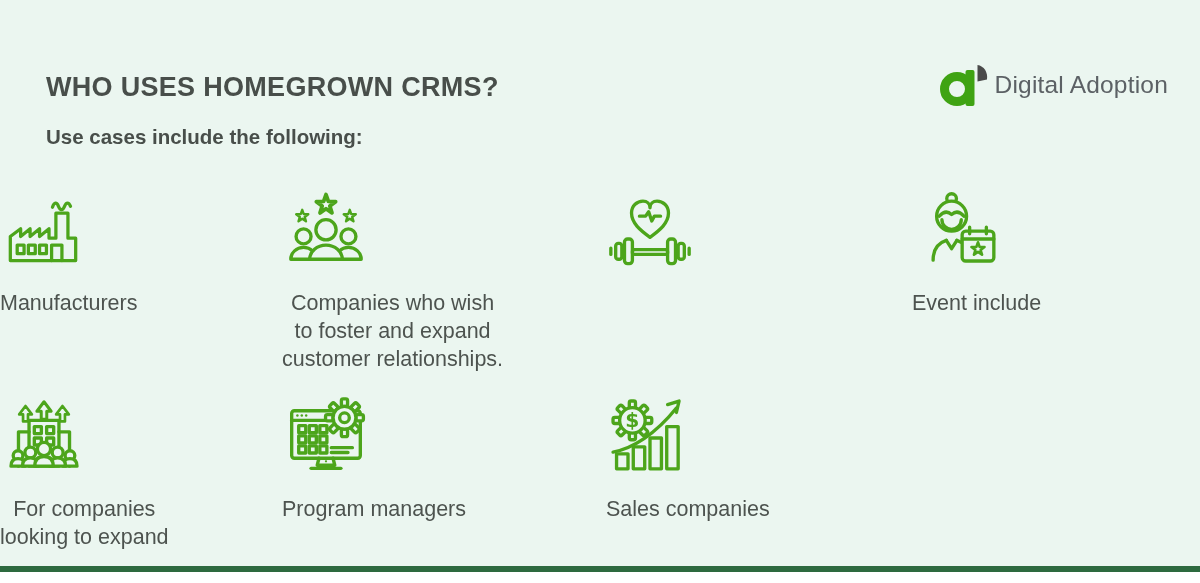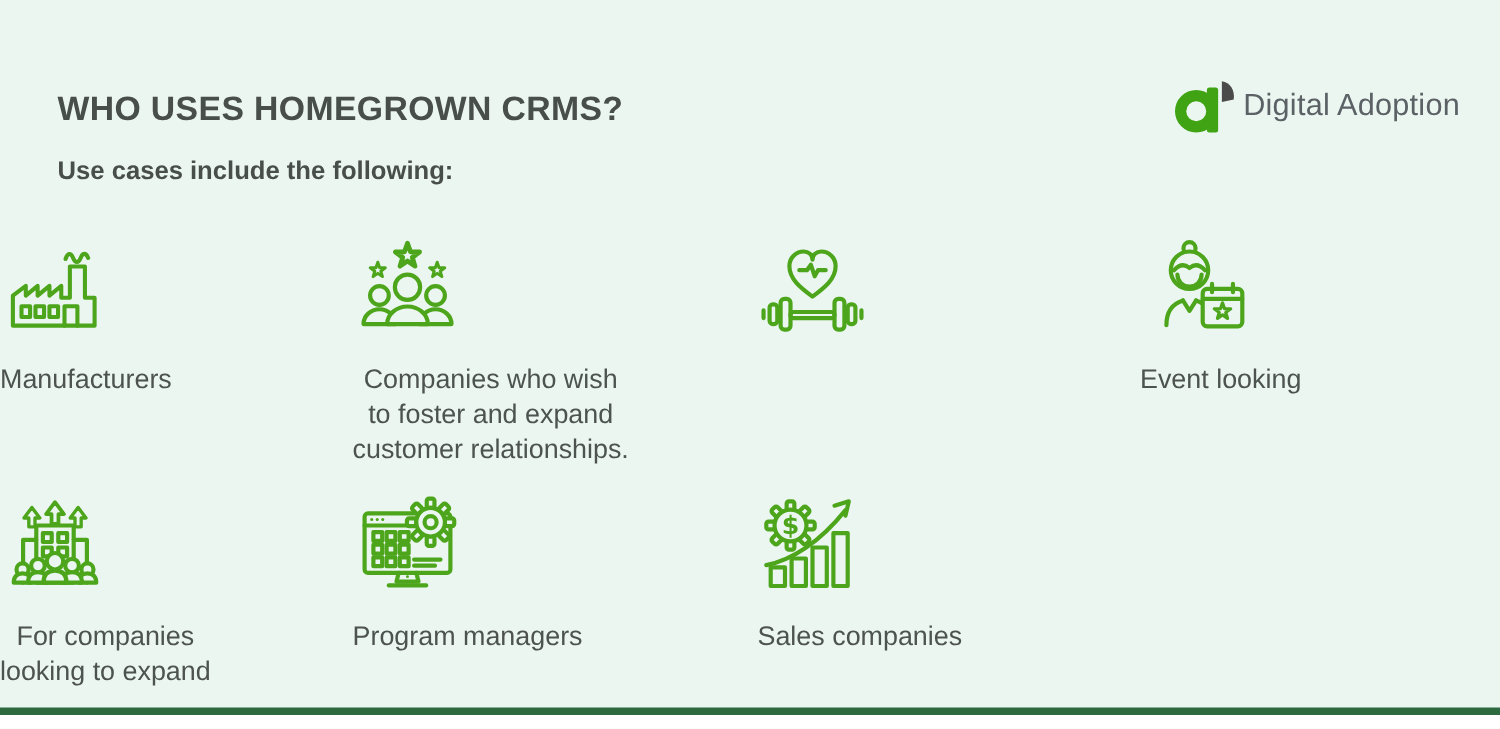--- a/index.html
+++ b/index.html
@@ -132,21 +132,21 @@
           <path d="M31 32 Q38 24 45 30 Q52 24 59 32"></path>
           <path d="M34 36 a11 11 0 0 0 22 0"></path>
           <path d="M24 82 C24 68 31 62 39 59.5 M51 59.5 C59 62 66 68 66 82"></path>
           <path d="M39 59.5 L45 69 L51 59.5"></path>
           <rect x="57" y="49" width="36" height="34" rx="4" class="bg"></rect>
           <path d="M57 58 H93"></path>
           <path d="M65.5 44.5 V52 M84.5 44.5 V52"></path>
           <use href="#starD" transform="translate(75,69.5) scale(0.78)"></use>
         </svg>
       </div>
-      <div class="label">Event looking</div>
+      <div class="label">Event include</div>
     </div>
 
   </div>
 
   <div class="row row2">
 
 
     <div class="cell">
       <div class="icon-wrap">
         <svg class="ic" viewBox="0 0 100 100" width="88" height="88">

